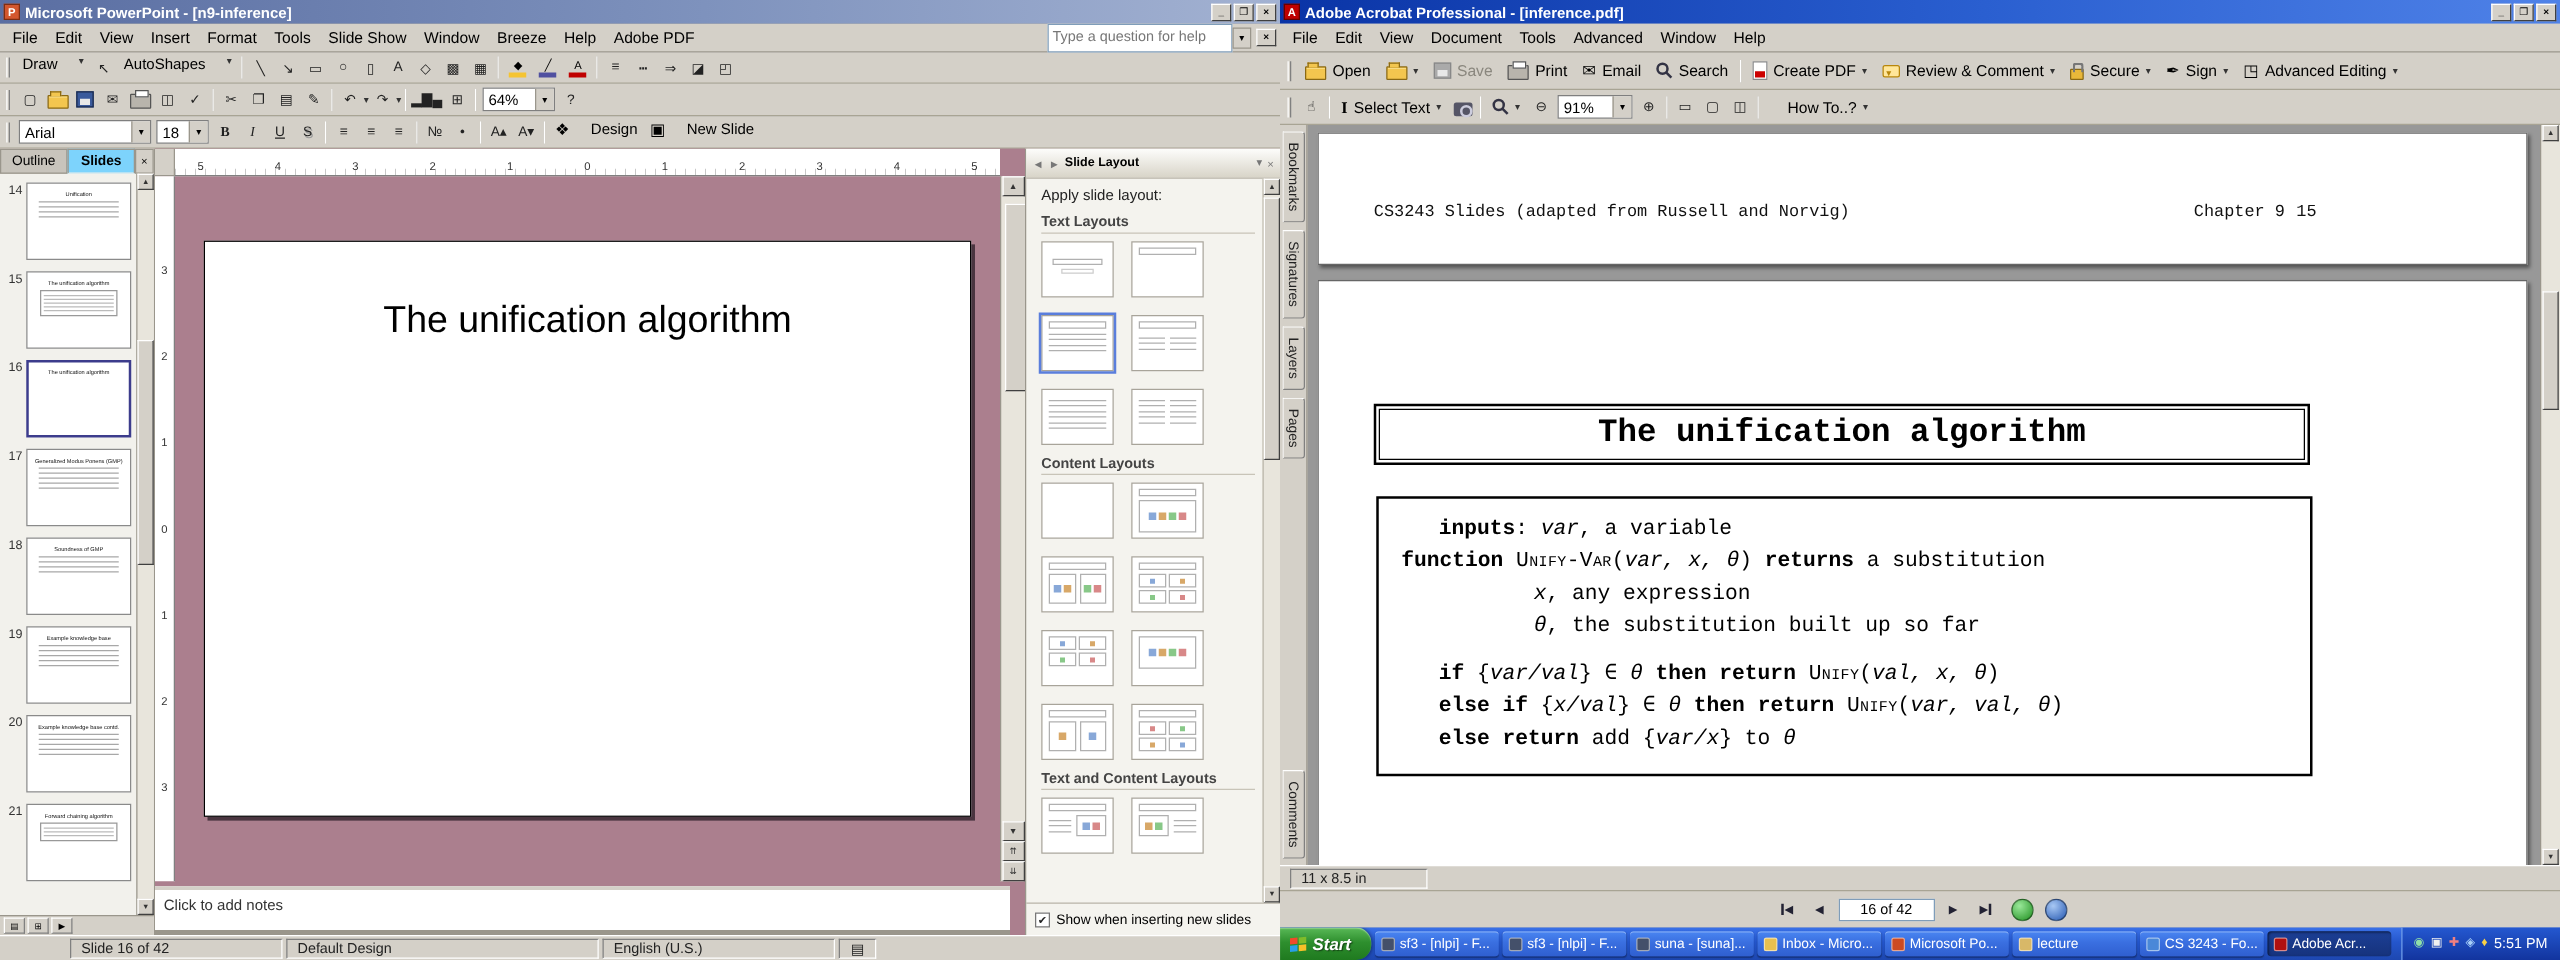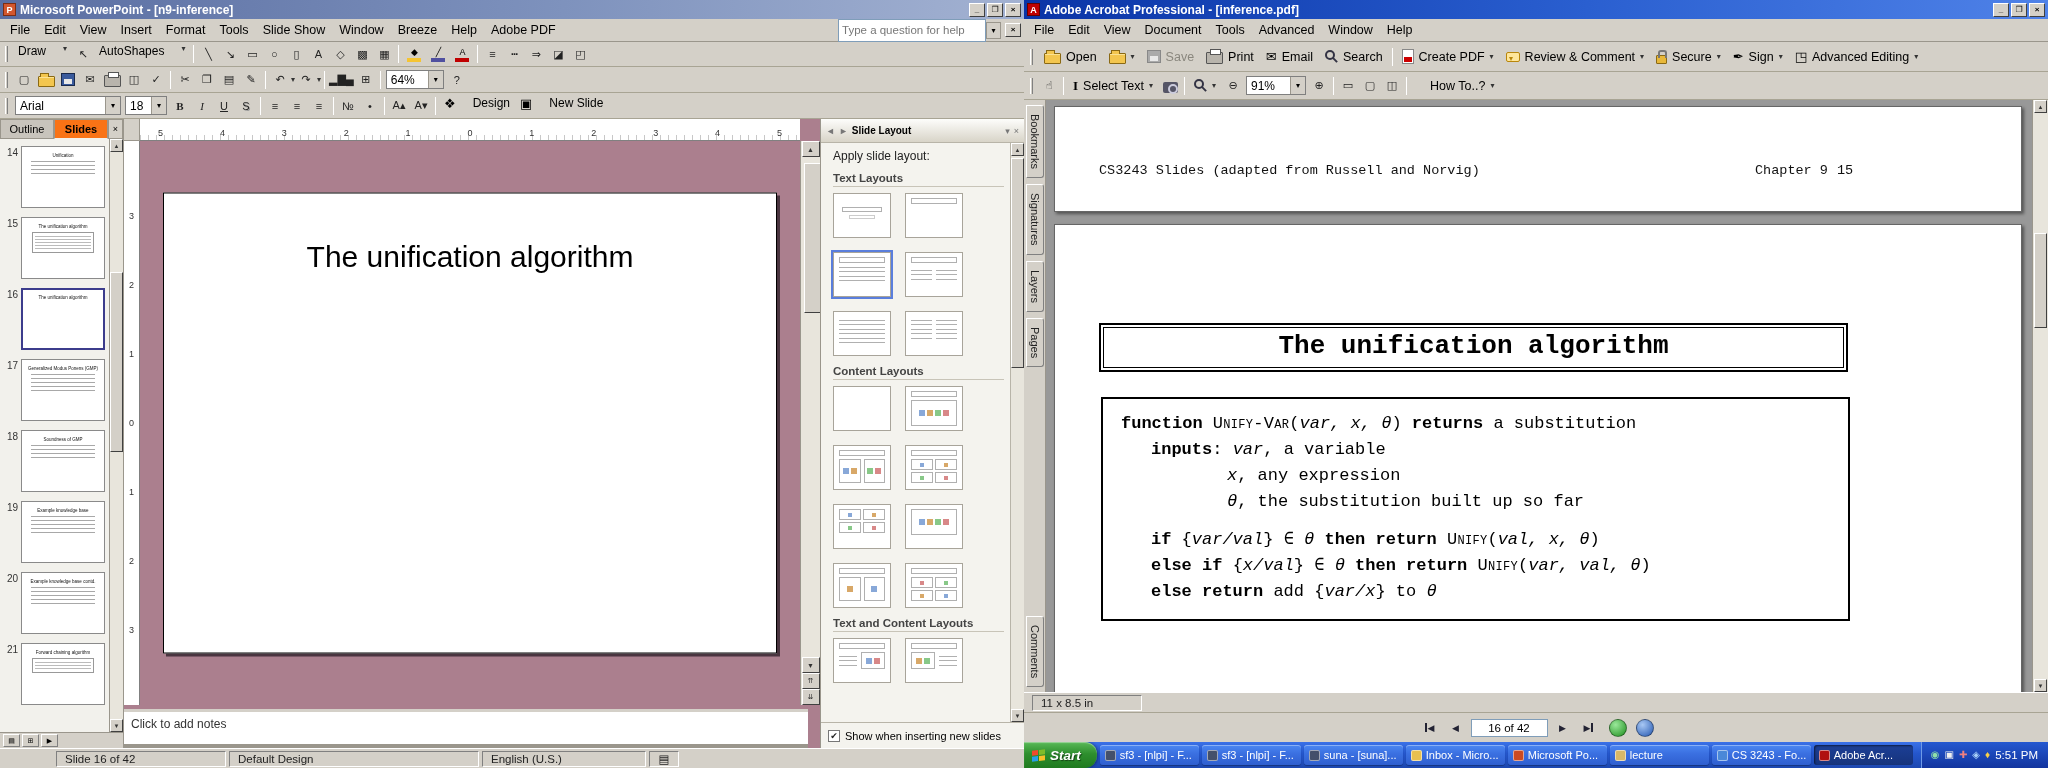--- a/index.html
+++ b/index.html
@@ -40,21 +40,21 @@
 .combo{height:19px;background:#fff;border:1px solid #7f7f7f;display:inline-flex;align-items:center;padding-left:4px;font-size:12px;margin:16px 2px;flex:none}
 .combo .val{flex:1;white-space:nowrap;overflow:hidden}
 .dd-btn{width:15px;height:17px;background:#d4d0c8;border-left:1px solid #9a968c;display:inline-flex;align-items:center;justify-content:center;font-size:8px;margin-left:3px}
 .fontcombo{width:106px}.sizecombo{width:42px}.zoomcombo{width:58px}.combo91{width:60px}
 
 
 .ppt-main{display:flex;height:629px;background:#ab7f8e}
 .slides-panel{width:124px;background:#f2f1ec;border-right:1px solid #9a968c;position:relative;display:flex;flex-direction:column;flex:none}
 .panel-tabs{height:20px;display:flex;background:#d4d0c8;font-size:11px;flex:none}
 .ptab{flex:1;display:flex;align-items:center;justify-content:center;border:1px solid #9a968c;background:#c8c4bc;white-space:nowrap;overflow:hidden}
-.ptab.active{background:#f97316;border-bottom-color:#f2f1ec;font-weight:bold}
+.ptab.active{background:#7dd3fc;border-bottom-color:#f2f1ec;font-weight:bold}
 .ptab-x{width:15px;display:flex;align-items:center;justify-content:center;font-size:9px;border:1px solid #9a968c;background:#d4d0c8}
 .thumbs{flex:1;overflow:hidden;padding:7px 16px 0 3px}
 .thumb-row{display:flex;gap:3px;margin-bottom:9px;align-items:flex-start}
 .thumb-num{width:15px;text-align:right;font-size:10px;color:#333;padding-top:1px;flex:none}
 .thumb{width:84px;height:62px;background:#fff;border:1px solid #8a8a8a;padding:3px 2px;overflow:hidden;flex:none}
 .thumb.sel{border:2px solid #3c3c8c;padding:2px 1px}
 .thumb-title{font-size:4.5px;line-height:5px;text-align:center;color:#111;margin-top:3px}
 .tlines i{display:block;height:1px;background:#a8a8a8;margin:3px 7px 0}
 .tminibox{border:1px solid #999;margin:3px 8px 0;padding:1px}
 .tminibox i{display:block;height:1px;background:#bbb;margin:2px 1px}
@@ -98,21 +98,21 @@
 .grid2{display:flex;gap:3px}
 .grid2 .cbox{flex:1;height:24px}
 .g4{display:grid;grid-template-columns:1fr 1fr;gap:2px}
 .g4 .cbox{min-height:10px;height:11px;padding:0}
 .g4 .ci{width:4px;height:4px}
 .tp-scroll{position:absolute;right:0;top:24px;bottom:26px;width:14px;background:#e8e5dc;border-left:1px solid #b8b4a8;display:flex;flex-direction:column;align-items:center}
 .tp-foot{height:26px;border-top:1px solid #b8b4a8;display:flex;align-items:center;gap:5px;padding:0 7px;font-size:11px;flex:none}
 .chk{width:12px;height:12px;background:#fff;border:1px solid #777;font-size:9px;line-height:11px;text-align:center;color:#222;flex:none}
 .statusbar{height:20px;background:#d4d0c8;border-top:1px solid #fff;display:flex;align-items:center;gap:3px;padding:0 4px 0 56px;font-size:11.5px}
 .scell{border:1px solid;border-color:#808080 #fff #fff #808080;height:16px;display:flex;align-items:center;padding:0 8px;color:#222;white-space:nowrap;overflow:hidden}
-.sw1{width:170px}.sw2{width:250px}.sw3{width:164px}.sw4{width:30px;justify-content:center}
+.sw1{width:170px}.sw2{width:250px}.sw3{width:186px}.sw4{width:30px;justify-content:center}
 
 
 .acr-window{height:742px;display:flex;flex-direction:column;background:#d4d0c8}
 .acr-tb1{height:30px;display:flex;align-items:center;padding:0 4px;border-bottom:1px solid #a8a494;font-size:12.5px}
 .acr-tb2{height:28px;display:flex;align-items:center;padding:0 4px;border-bottom:1px solid #a8a494;font-size:12.5px}
 .abtn{display:inline-flex;align-items:center;gap:5px;height:24px;padding:0 6px;white-space:nowrap;flex:none}
 .abtn.dis{color:#8a877e}
 .gl{font-size:13px}
 .folder{width:17px;height:11px;background:#f3c64f;border:1px solid #8a6914;border-radius:1px;box-shadow:inset 0 1px 0 #fbe293;position:relative;margin-top:3px;flex:none}
 .folder::before{content:"";position:absolute;top:-4px;left:1px;width:7px;height:3px;background:#f3c64f;border:1px solid #8a6914;border-bottom:none}
@@ -821,22 +821,22 @@
         <div class="page page15 pdf-serif">
           <span class="pfoot">CS3243 Slides (adapted from Russell and Norvig)</span>
           <span class="pch">Chapter 9</span>
           <span class="pnum">15</span>
         </div>
         <div class="page page16 pdf-serif">
           <div class="tbox-out">
             <div class="tbox-in">The unification algorithm</div>
           </div>
           <div class="codebox">
+                <div class="code-line ind1"><span class="sg-b">inputs</span><span class="sg-n">: </span><span class="sg-i">var</span><span class="sg-n">, a variable</span></div>
                 <div class="code-line ind0"><span class="sg-b">function </span><span class="sg-sc">Unify-Var</span><span class="sg-n">(</span><span class="sg-i">var, x, θ</span><span class="sg-n">) </span><span class="sg-b">returns</span><span class="sg-n"> a substitution</span></div>
-                <div class="code-line ind1"><span class="sg-b">inputs</span><span class="sg-n">: </span><span class="sg-i">var</span><span class="sg-n">, a variable</span></div>
                 <div class="code-line ind2"><span class="sg-i">x</span><span class="sg-n">, any expression</span></div>
                 <div class="code-line ind2"><span class="sg-i">θ</span><span class="sg-n">, the substitution built up so far</span></div>
                 <div class="code-line ind1 gap"><span class="sg-b">if </span><span class="sg-n">{</span><span class="sg-i">var/val</span><span class="sg-n">} ∈ </span><span class="sg-i">θ </span><span class="sg-b">then return </span><span class="sg-sc">Unify</span><span class="sg-n">(</span><span class="sg-i">val, x, θ</span><span class="sg-n">)</span></div>
                 <div class="code-line ind1"><span class="sg-b">else if </span><span class="sg-n">{</span><span class="sg-i">x/val</span><span class="sg-n">} ∈ </span><span class="sg-i">θ </span><span class="sg-b">then return </span><span class="sg-sc">Unify</span><span class="sg-n">(</span><span class="sg-i">var, val, θ</span><span class="sg-n">)</span></div>
                 <div class="code-line ind1"><span class="sg-b">else return </span><span class="sg-n">add {</span><span class="sg-i">var/x</span><span class="sg-n">} to </span><span class="sg-i">θ</span></div>
               </div>
         </div>
       </div>
       <div class="doc-scroll">
         <span class="sbtn">▲</span>

